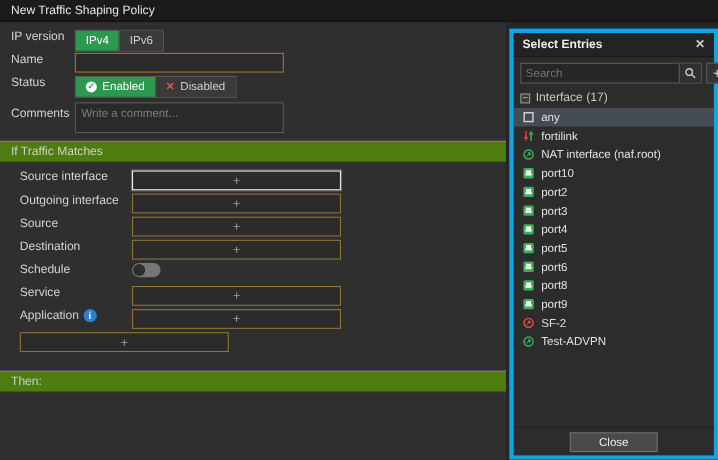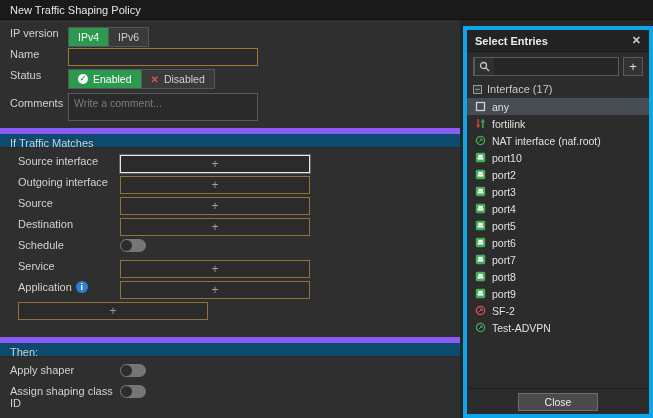--- a/index.html
+++ b/index.html
@@ -29,22 +29,22 @@
   .chk::before{content:"\2713"}
   .xx{color:#e05252;font-weight:bold;font-size:10px;flex:none}
   .xx::before{content:"\2715"}
 
   .txt{width:190px;height:18px;background:#2a2a2a;border:1px solid #9a7d35;color:#ddd;
     padding:0 4px;font-family:inherit;font-size:11px;outline:none}
   textarea.cmt{width:190px;height:28px;background:#2a2a2a;border:1px solid #5a5a5a;color:#ddd;
     padding:3px 5px;resize:none;font-family:inherit;font-size:10.5px;outline:none}
   textarea.cmt::placeholder,.txt::placeholder{color:#7d7d7d}
 
-  .sectionband{height:20px;line-height:19px;background:#0c4a6e;color:#cfcfcf;
-    padding-left:10px;margin:7px 0 7px 0;border-top:6px solid #8b5cf6;border-bottom:1px solid #2a2a2a}
+  .sectionband{height:20px;line-height:19px;background:#4d7c0f;color:#cfcfcf;
+    padding-left:10px;margin:7px 0 7px 0;border-top:1px solid #8b5cf6;border-bottom:1px solid #2a2a2a}
 
   .picker{width:190px;height:18px;border:1px solid #8f7435;background:#2b2b2b;color:#9d9d9d;
     display:flex;align-items:center;justify-content:center;font-size:12px;cursor:pointer}
   .picker.focused{border:1px solid #e6e6e6;box-shadow:0 0 0 1px rgba(255,255,255,.25)}
 
   .toggle{width:26px;height:13px;border-radius:7px;background:#767676;position:relative;flex:none;cursor:pointer}
   .toggle::after{content:"";position:absolute;left:1px;top:1px;width:11px;height:11px;border-radius:50%;background:#2d2d2d}
 
   .info{width:12px;height:12px;border-radius:50%;background:#2f7fd1;color:#fff;font-size:9px;
     line-height:12px;text-align:center;font-weight:bold;flex:none;cursor:pointer}
@@ -146,40 +146,31 @@
         <span class="flabel">Application<span class="info"></span></span>
         <div class="picker">+</div>
       </div>
       <div class="frow indent">
         <div class="picker">+</div>
       </div>
     </div>
 
   <div class="sectionband" style="margin-top:14px">Then:</div>
 
-  <div id="then-rows">
-      <div class="frow then-row">
-        <span class="flabel">Apply shaper</span>
-        <div class="toggle"></div>
-      </div>
-      <div class="frow then-row">
-        <span class="flabel">Assign shaping class ID</span>
-        <div class="toggle"></div>
-      </div>
-    </div>
 
 </div>
 
 <div class="panel">
   <div class="phead">
     <span>Select Entries</span>
     <span class="x">✕</span>
   </div>
   <div class="searchrow">
     <span class="search-wrap">
+      <input placeholder="Search" style="">
       <span class="search-btn">
         <svg width="11" height="11" viewBox="0 0 11 11">
             <circle cx="4.5" cy="4.5" r="3" fill="none" stroke="#c9c9c9" stroke-width="1.3"></circle>
             <path d="M7 7l3 3" stroke="#c9c9c9" stroke-width="1.3"></path>
           </svg>
       </span>
     </span>
     <span class="plus-btn">+</span>
   </div>
   <div class="grouphead">
@@ -276,30 +267,20 @@
         <span class="elabel">port6</span>
       </div>
       <div class="entry">
         <span class="eicon">
           <svg width="11" height="11" viewBox="0 0 11 11">
             <rect x="0.8" y="0.8" width="9.4" height="9.4" rx="1.4" fill="#3fae58"></rect>
             <rect x="3.3" y="2.8" width="4.4" height="2.6" fill="#fff"></rect>
             <rect x="2.6" y="5.4" width="5.8" height="2.2" fill="#fff" opacity="0.95"></rect>
           </svg>
         </span>
-        <span class="elabel">port7</span>
-      </div>
-      <div class="entry">
-        <span class="eicon">
-          <svg width="11" height="11" viewBox="0 0 11 11">
-            <rect x="0.8" y="0.8" width="9.4" height="9.4" rx="1.4" fill="#3fae58"></rect>
-            <rect x="3.3" y="2.8" width="4.4" height="2.6" fill="#fff"></rect>
-            <rect x="2.6" y="5.4" width="5.8" height="2.2" fill="#fff" opacity="0.95"></rect>
-          </svg>
-        </span>
         <span class="elabel">port8</span>
       </div>
       <div class="entry">
         <span class="eicon">
           <svg width="11" height="11" viewBox="0 0 11 11">
             <rect x="0.8" y="0.8" width="9.4" height="9.4" rx="1.4" fill="#3fae58"></rect>
             <rect x="3.3" y="2.8" width="4.4" height="2.6" fill="#fff"></rect>
             <rect x="2.6" y="5.4" width="5.8" height="2.2" fill="#fff" opacity="0.95"></rect>
           </svg>
         </span>

